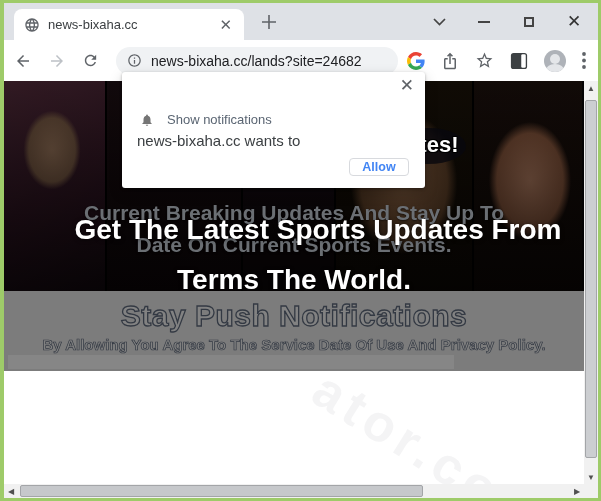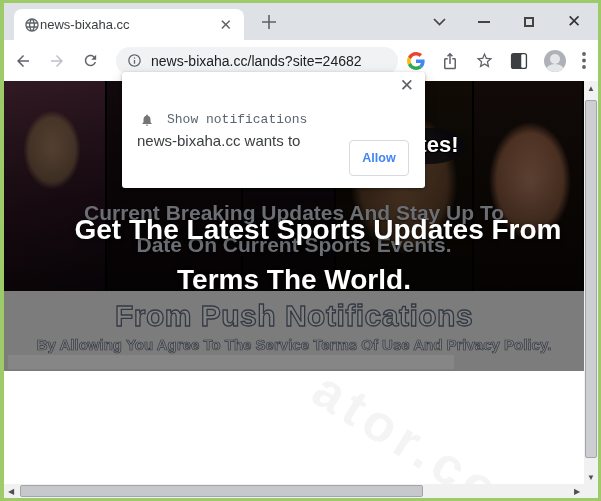--- a/index.html
+++ b/index.html
@@ -5,21 +5,21 @@
   html,body{margin:0;padding:0;background:#fff;}
   *{box-sizing:border-box;}
   .frame{position:relative;width:601px;height:501px;background:#9ecb69;
          font-family:"Liberation Sans",sans-serif;overflow:hidden;}
   .window{position:absolute;left:4px;top:3px;width:594px;height:495px;background:#fff;}
 
   
   .tabstrip{position:relative;height:37px;background:#dee1e6;}
   .tab{position:absolute;left:10px;top:6px;width:230px;height:31px;background:#fff;
        border-radius:8px 8px 0 0;display:flex;align-items:center;padding:0 10px;}
-  .tab-label{font-size:13px;color:#3c4043;margin-left:0;flex:1;white-space:nowrap;
+  .tab-label{font-size:13px;color:#3c4043;margin-left:8px;flex:1;white-space:nowrap;
              overflow:hidden;}
   .tab-close{font-size:15px;color:#5f6368;line-height:1;padding:0 2px;cursor:default;}
   .newtab{position:absolute;left:253px;top:7px;width:24px;height:24px;display:flex;
           align-items:center;justify-content:center;}
   .win-controls{position:absolute;right:17px;top:0;height:37px;display:flex;
                 align-items:center;gap:31px;}
   .wc{display:flex;align-items:center;justify-content:center;width:14px;height:14px;color:#444;}
   .wc-min{width:12px;height:0;border-top:2px solid #444;}
   .wc-max{width:10px;height:10px;border:2px solid #444;}
   .wc-x{font-size:17px;line-height:1;color:#333;}
@@ -94,24 +94,24 @@
         border:1px solid #a3a5a8;border-radius:2px;}
   .h-thumb{position:absolute;left:16px;top:1px;width:403px;height:12px;background:#c6c8cb;
         border:1px solid #a3a5a8;border-radius:2px;}
 
   
   .dialog{position:absolute;left:122px;top:72px;width:303px;height:116px;background:#fff;
         border-radius:3px;box-shadow:0 1px 3px rgba(0,0,0,.3),0 5px 14px rgba(0,0,0,.18);
         z-index:50;}
   .dlg-close{position:absolute;top:5px;right:11px;font-size:17px;color:#5f6368;line-height:1;}
   .dlg-title{position:absolute;top:16px;left:15px;font-size:15px;color:#3c4043;margin-top:44px;}
-  .dlg-row{position:absolute;top:40px;left:18px;display:flex;align-items:center;gap:13px;font-family:Liberation Mono, monospace;}
+  .dlg-row{position:absolute;top:40px;left:18px;display:flex;align-items:center;gap:13px;}
   .dlg-perm{font-size:13px;color:#5a6572;}
   .dlg-buttons{position:absolute;right:16px;bottom:12px;display:flex;gap:7px;}
-  .dlg-btn{width:60px;height:36px;background:#fff;border:1px solid #d8dade;border-radius:4px;
+  .dlg-btn{width:60px;height:18px;background:#fff;border:1px solid #d8dade;border-radius:4px;
         color:#4285f4;font-size:12.5px;font-weight:bold;display:flex;align-items:center;
         justify-content:center;font-family:"Liberation Sans",sans-serif;}
 </style>
 </head>
 <body>
 
 <div class="frame">
   <div class="window">
 
     <div class="tabstrip">
@@ -223,22 +223,22 @@
         <div class="headline-back">
           <span style="display:block;">Current Breaking Updates And Stay Up To</span>
           <span style="display:block;">Date On Current Sports Events.</span>
         </div>
         <div class="headline-front">
           <span style="display:block;margin-left:48px;">Get The Latest Sports Updates From</span>
           <span style="display:block;">Terms The World.</span>
         </div>
 
         <div class="band">
-          <p class="band-title">From Push Notifications</p>
-          <p class="band-sub">By Allowing You Agree To The Service Terms Of Use And Privacy Policy.</p>
+          <p class="band-title">Stay Push Notifications</p>
+          <p class="band-sub">By Allowing You Agree To The Service Date Of Use And Privacy Policy.</p>
           <div class="band-strip"></div>
         </div>
 
         <div class="watermark">ator.com</div>
       </div>
 
       <div class="vscroll">
         <div class="sb-arrow" style="top:0;">▲</div>
         <div class="v-thumb"></div>
         <div class="sb-arrow" style="bottom:0;">▼</div>

